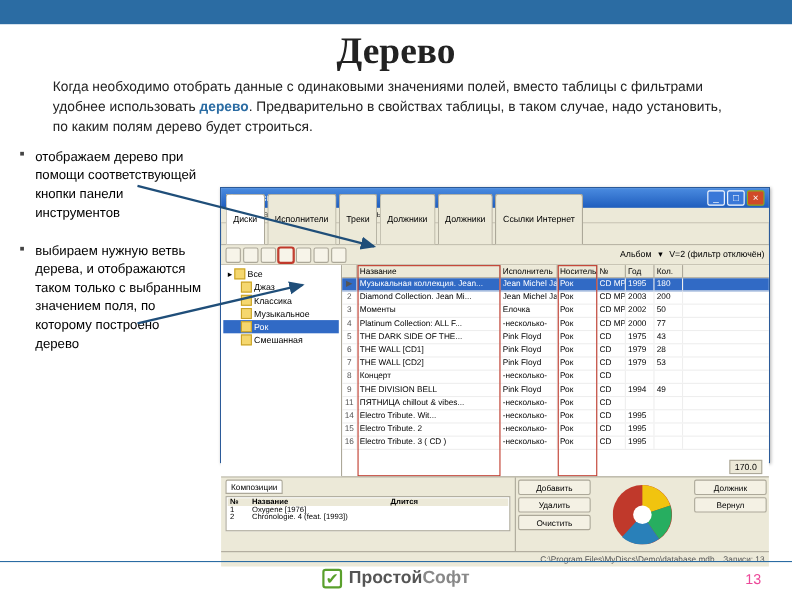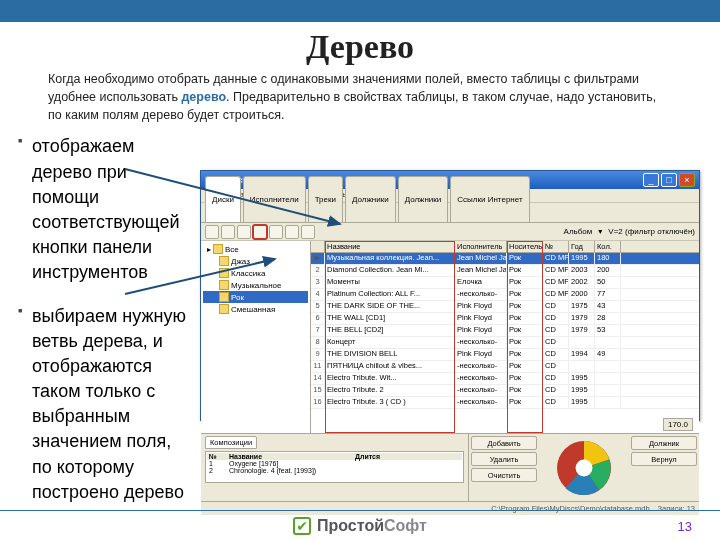--- a/index.html
+++ b/index.html
@@ -2,21 +2,21 @@
 <html><head>
 <meta charset="utf-8">
 <style>
   * { box-sizing: border-box; margin: 0; padding: 0; }
   body { width: 720px; height: 540px; font-family: Arial, sans-serif; background: #fff; position: relative; overflow: hidden; }
   .topbar { height: 22px; background: #2b6ca3; }
   .title { text-align: center; font-size: 34px; font-weight: bold; color: #222; padding: 6px 0 4px; font-family: Georgia, serif; }
   .intro { padding: 0 48px 10px 48px; font-size: 12.5px; line-height: 1.45; color: #222; }
   .intro .kw { color: #2b6ca3; font-weight: bold; }
   .content { display: flex; padding: 0 18px; gap: 12px; }
-  .bullets { width: 170px; font-size: 18px; line-height: 1.4; }
+  .bullets { width: 170px; font-size: 12px; line-height: 1.4; }
   .bullets li { list-style: none; margin-bottom: 18px; padding-left: 14px; position: relative; }
   .bullets li::before { content: "■"; position: absolute; left: 0; top: 2px; font-size: 7px; color: #444; }
   .shot { flex: 1; position: relative; }
   .win { width: 500px; height: 251px; border: 1px solid #2b5a99; background: #ece9d8; font-size: 8px; box-shadow: 1px 1px 3px rgba(0,0,0,.3); margin-top: 36px; }
   .win-title { height: 18px; background: linear-gradient(#4a8be0,#1f5dbd); color: #fff; display: flex; align-items: center; padding: 0 4px; }
   .win-title .wt { flex: 1; font-weight: bold; font-size: 9px; }
   .wbtn { width: 16px; height: 14px; margin-left: 2px; background: #d04a28; border: 1px solid #8a2; border-radius: 2px; display:inline-flex;align-items:center;justify-content:center;color:#fff;font-size:9px;}
   .wbtn.min,.wbtn.max{background:#3a78d8;border-color:#fff;}
   .menubar { height: 14px; background: #ece9d8; padding: 1px 4px; color: #333; border-bottom: 1px solid #c9c5b5; }
   .menubar span { margin-right: 8px; }
@@ -51,21 +51,21 @@
   .btns{width:70px;display:flex;flex-direction:column;gap:2px;padding:2px}
   .sbtn{height:14px;border:1px solid #aca899;background:#f4f1e4;font-size:7.5px;display:flex;align-items:center;justify-content:center;border-radius:2px}
   .pie{width:90px;display:flex;align-items:center;justify-content:center}
   .pie svg{width:54px;height:54px}
   .status{height:14px;background:#ece9d8;border-top:1px solid #aca899;font-size:7.5px;display:flex;align-items:center;padding:0 4px;color:#555;justify-content:flex-end;gap:8px}
   .arrow { position:absolute; pointer-events:none; }
   .footer{position:absolute;bottom:4px;left:0;right:0;height:26px;display:flex;align-items:center;justify-content:center;border-top:1px solid #2b6ca3;padding-top:4px}
   .chk{width:18px;height:18px;border:2px solid #5aa02c;border-radius:3px;display:inline-flex;align-items:center;justify-content:center;color:#5aa02c;font-size:14px;margin-right:6px}
   .brand{font-size:16px;color:#888;font-weight:bold}
   .brand b{color:#555}
-  .pgnum{position:absolute;right:28px;bottom:6px;font-size:13px;color:#6d28d9}
+  .pgnum{position:absolute;right:28px;bottom:6px;font-size:13px;color:#ec4899}
   .sumrow{position:absolute;right:6px;bottom:2px;font-size:8px;background:#ece9d8;padding:1px 4px;border:1px solid #aca899}
 </style>
 </head>
 <body>
 
 <div class="topbar"></div>
 <div class="title">Дерево</div>
 <div class="intro">
   <span>Когда необходимо отобрать данные с одинаковыми значениями полей, вместо таблицы с фильтрами удобнее использовать </span><span class="kw">дерево</span><span>. Предварительно в свойствах таблицы, в таком случае, надо установить, по каким полям дерево будет строиться.</span>
 </div>
@@ -199,21 +199,21 @@
                 <div class="gc c0">6</div>
                 <div class="gc c1">THE WALL [CD1]</div>
                 <div class="gc c2">Pink Floyd</div>
                 <div class="gc c3">Рок</div>
                 <div class="gc c4">CD</div>
                 <div class="gc c5">1979</div>
                 <div class="gc c6">28</div>
               </div>
               <div class="row">
                 <div class="gc c0">7</div>
-                <div class="gc c1">THE BELL [CD2]</div>
+                <div class="gc c1">THE WALL [CD2]</div>
                 <div class="gc c2">Pink Floyd</div>
                 <div class="gc c3">Рок</div>
                 <div class="gc c4">CD</div>
                 <div class="gc c5">1979</div>
                 <div class="gc c6">53</div>
               </div>
               <div class="row">
                 <div class="gc c0">8</div>
                 <div class="gc c1">Концерт</div>
                 <div class="gc c2">-несколько-</div>

